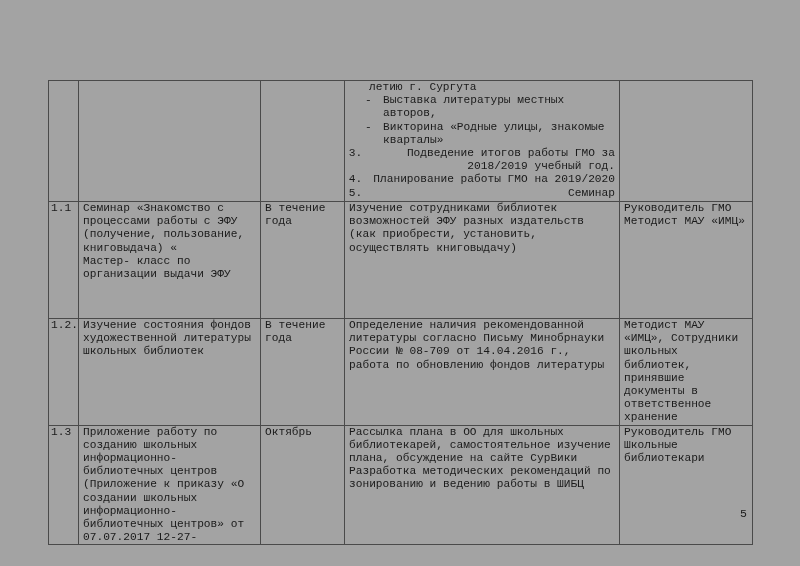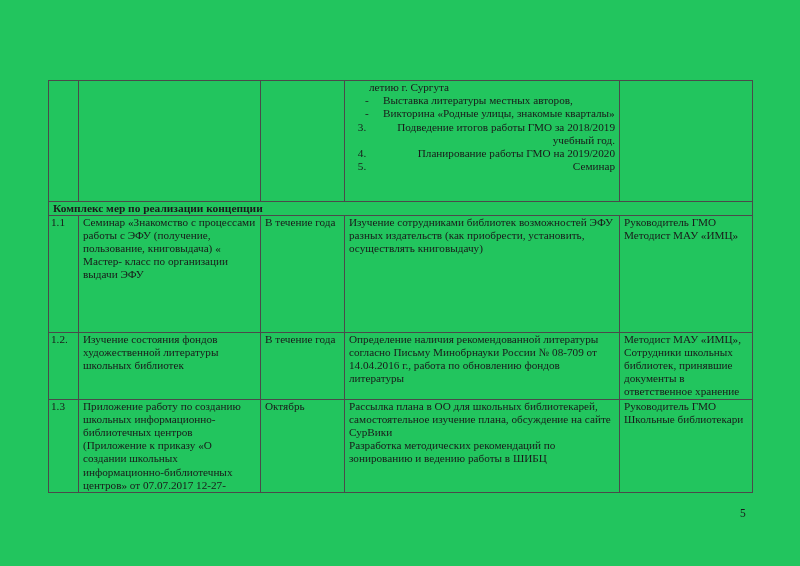--- a/index.html
+++ b/index.html
@@ -1,18 +1,18 @@
 <!DOCTYPE html>
 <html><head>
   <meta charset="utf-8">
   <style>
     html, body { margin: 0; padding: 0; background: #ffffff; }
     body { width: 800px; height: 566px; position: relative; overflow: hidden;
            font-family: "Liberation Serif", serif; color: #1a1a1a; }
-    .page { position: absolute; left: 0; top: 0; width: 800px; height: 566px; background: #22c55e; }
+    .page { position: absolute; left: 0; top: 0; width: 800px; height: 566px; background: #a3a3a3; font-family: Liberation Mono, monospace; }
     table.plan { position: absolute; left: 48px; top: 80px; width: 704px;
                  border-collapse: collapse; table-layout: fixed; font-size: 11.2px; line-height: 13.2px; }
     table.plan td { border: 1.5px solid #4a4a4a; vertical-align: top; padding: 0 4px; }
     col.c1 { width: 30px; } col.c2 { width: 182px; } col.c3 { width: 84px; }
     col.c4 { width: 275px; } col.c5 { width: 133px; }
     tr.r0 td { height: 120px; }
     tr.sec td { height: 12px; font-weight: bold; padding: 0 4px; font-size: 11.4px; line-height: 12.5px; }
     tr.sub td { height: 13px; font-weight: bold; font-size: 11.4px; line-height: 13px; }
     tr.r11 td { height: 116px; }
     tr.r12 td { height: 66px; }
@@ -55,23 +55,20 @@
         </ul>
         <ol class="items" start="3">
           <li>Подведение итогов работы ГМО за 2018/2019 учебный год.</li>
           <li>Планирование работы ГМО на 2019/2020</li>
           <li>Семинар</li>
         </ol>
       </td>
       <td></td>
     </tr>
 
-    <tr class="sec">
-      <td colspan="5">Комплекс мер по реализации концепции</td>
-    </tr>
 
 
     <tr class="r11">
       <td class="num">1.1</td>
       <td>
         <span class="line">Семинар «Знакомство с процессами работы с ЭФУ (получение, пользование, книговыдача) «</span>
         <span class="line">Мастер- класс по организации выдачи ЭФУ</span>
       </td>
       <td>В течение года</td>
       <td>

